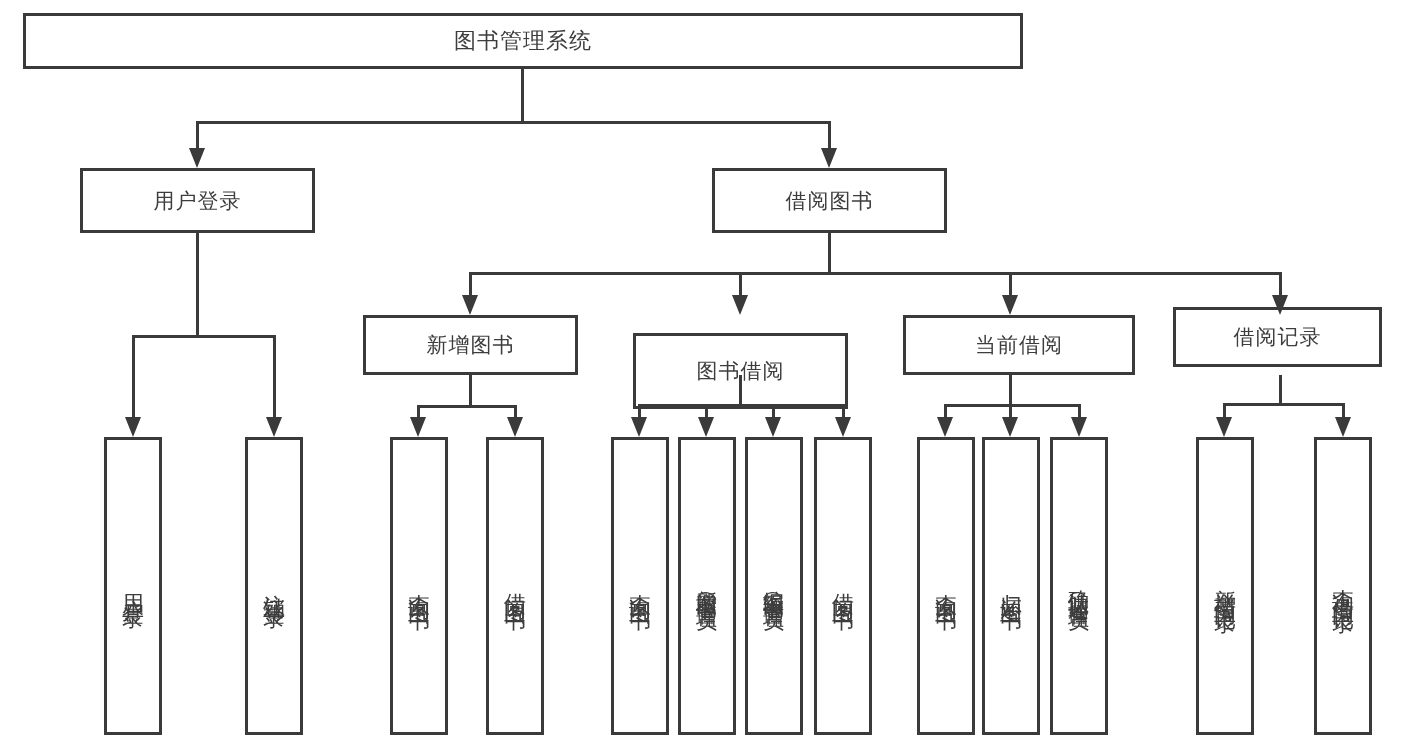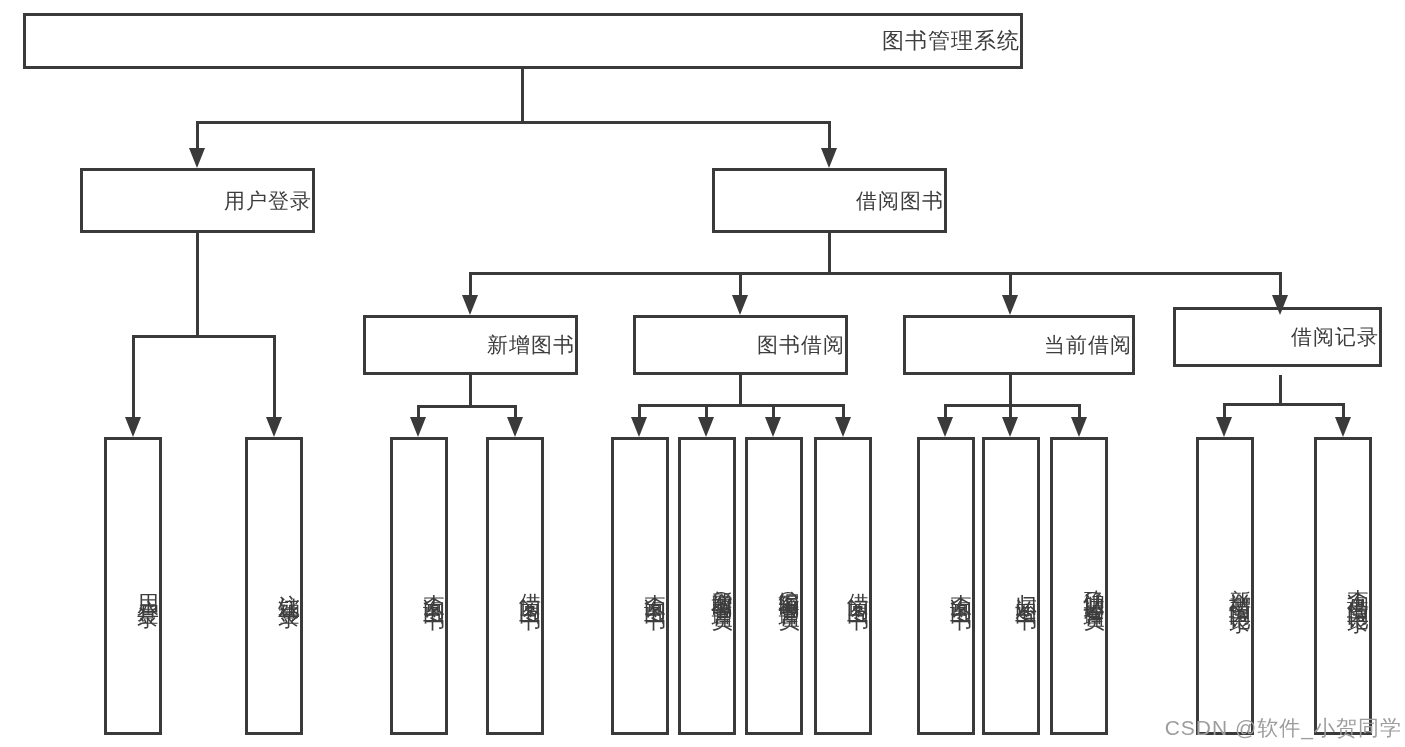--- a/index.html
+++ b/index.html
@@ -14,21 +14,21 @@
     position:relative;
     width:1405px;height:747px;
     background:var(--bg);
     font-family:"Liberation Sans","DejaVu Sans",sans-serif;
     overflow:hidden;
   }
   .box{
     position:absolute;
     background:#fff;
     border:3px solid var(--line);
-    display:flex;align-items:center;justify-content:flex-end;
+    display:flex;align-items:center;justify-content:center;
     color:var(--text);
   }
   .h-box .label{
     font-size:21px;
     letter-spacing:1px;
     color:var(--text);
     white-space:nowrap;
   }
   .root-box .label{font-size:22px;}
   .v-box{top:437px;height:298px;width:58px;}
@@ -72,21 +72,21 @@
   </div>
 
   <div class="box h-box" style="left:712px;top:168px;width:235px;height:65px">
     <span class="label">借阅图书</span>
   </div>
 
   <div class="box h-box" style="left:363px;top:315px;width:215px;height:60px">
     <span class="label">新增图书</span>
   </div>
 
-  <div class="box h-box" style="left:633px;top:315px;width:215px;height:60px">
+  <div class="box h-box" style="left:633px;top:333px;width:215px;height:76px">
     <span class="label">图书借阅</span>
   </div>
 
   <div class="box h-box" style="left:903px;top:315px;width:232px;height:60px">
     <span class="label">当前借阅</span>
   </div>
 
   <div class="box h-box" style="left:1173px;top:307px;width:209px;height:60px">
     <span class="label">借阅记录</span>
   </div>
@@ -187,15 +187,14 @@
   <div class="vl" style="left:1078px;top:404px;height:13px"></div>
   <div class="ar" style="left:1071px;top:417px"></div>
 
   <div class="vl" style="left:1279px;top:375px;height:31px"></div>
   <div class="hl" style="left:1223px;top:403px;width:122px"></div>
   <div class="vl" style="left:1223px;top:403px;height:14px"></div>
   <div class="ar" style="left:1216px;top:417px"></div>
   <div class="vl" style="left:1342px;top:403px;height:14px"></div>
   <div class="ar" style="left:1335px;top:417px"></div>
 
-  <div class="watermark">CSDN @软件_小贺同学</div>
 
 </div>
 
 </body></html>

